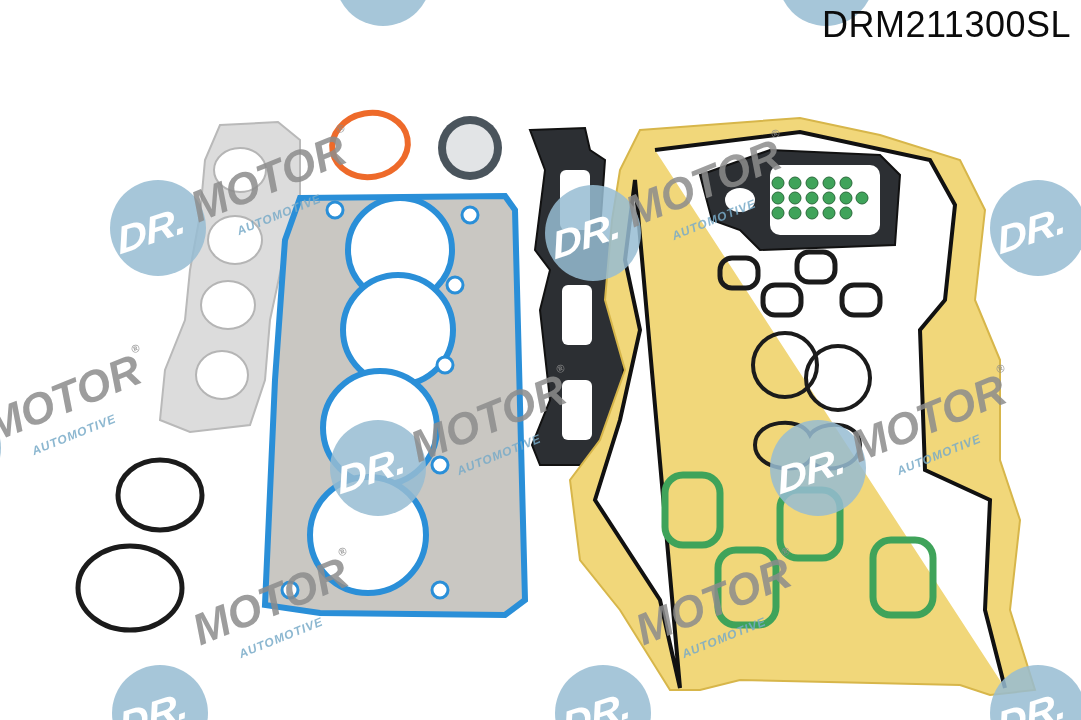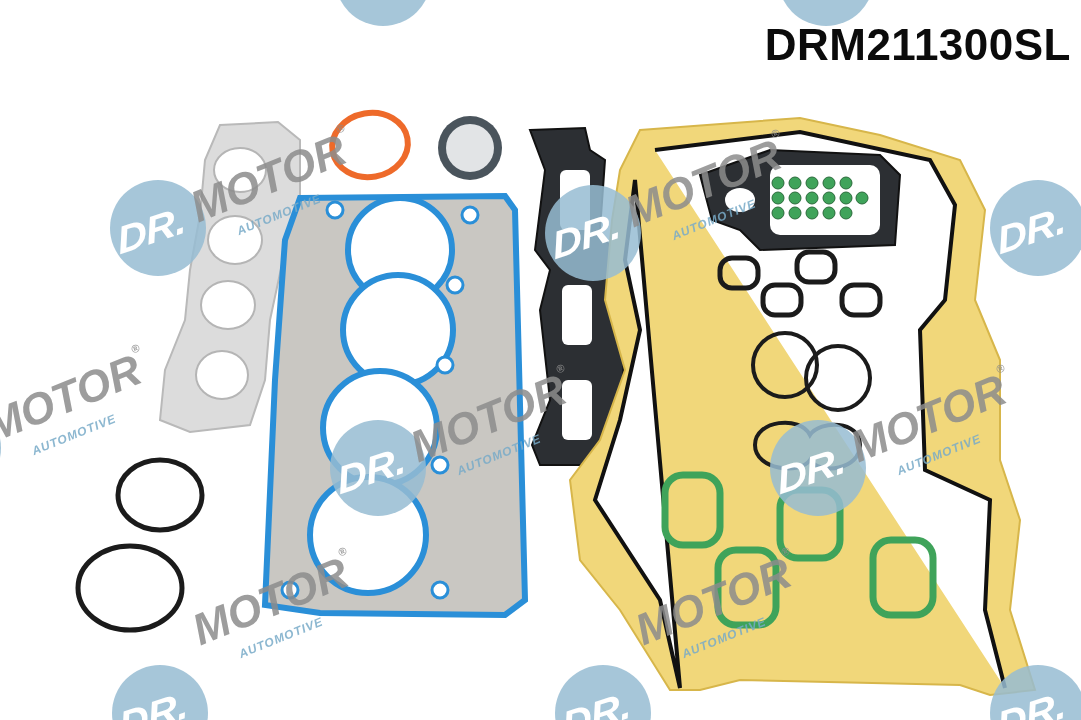--- a/index.html
+++ b/index.html
@@ -2,23 +2,23 @@
 <html><head>
   <meta charset="utf-8">
   <style>
     html, body { margin: 0; padding: 0; }
     body {
       width: 1081px; height: 720px; overflow: hidden; position: relative;
       background: #ffffff;
       font-family: "Liberation Sans", sans-serif;
     }
     .product-code {
-      position: absolute; right: 10px; top: 20px;
+      position: absolute; right: 10px; top: 4px;
       font-family: "Liberation Sans", sans-serif;
-      font-weight: bold; font-size: 44px; letter-spacing: 0.5px;
+      font-weight: normal; font-size: 36px; letter-spacing: 0.5px;
       color: #0b0b0b; z-index: 5;
     }
     .photo { position: absolute; left: 0; top: 0; width: 1081px; height: 720px; z-index: 1; }
     .wm { position: absolute; z-index: 3; pointer-events: none; }
     .wm-circle {
       position: absolute; width: 96px; height: 96px; border-radius: 50%;
       background: rgba(150,188,210,0.85);
     }
     .wm-dr {
       position: absolute; left: 8px; top: 28px;

